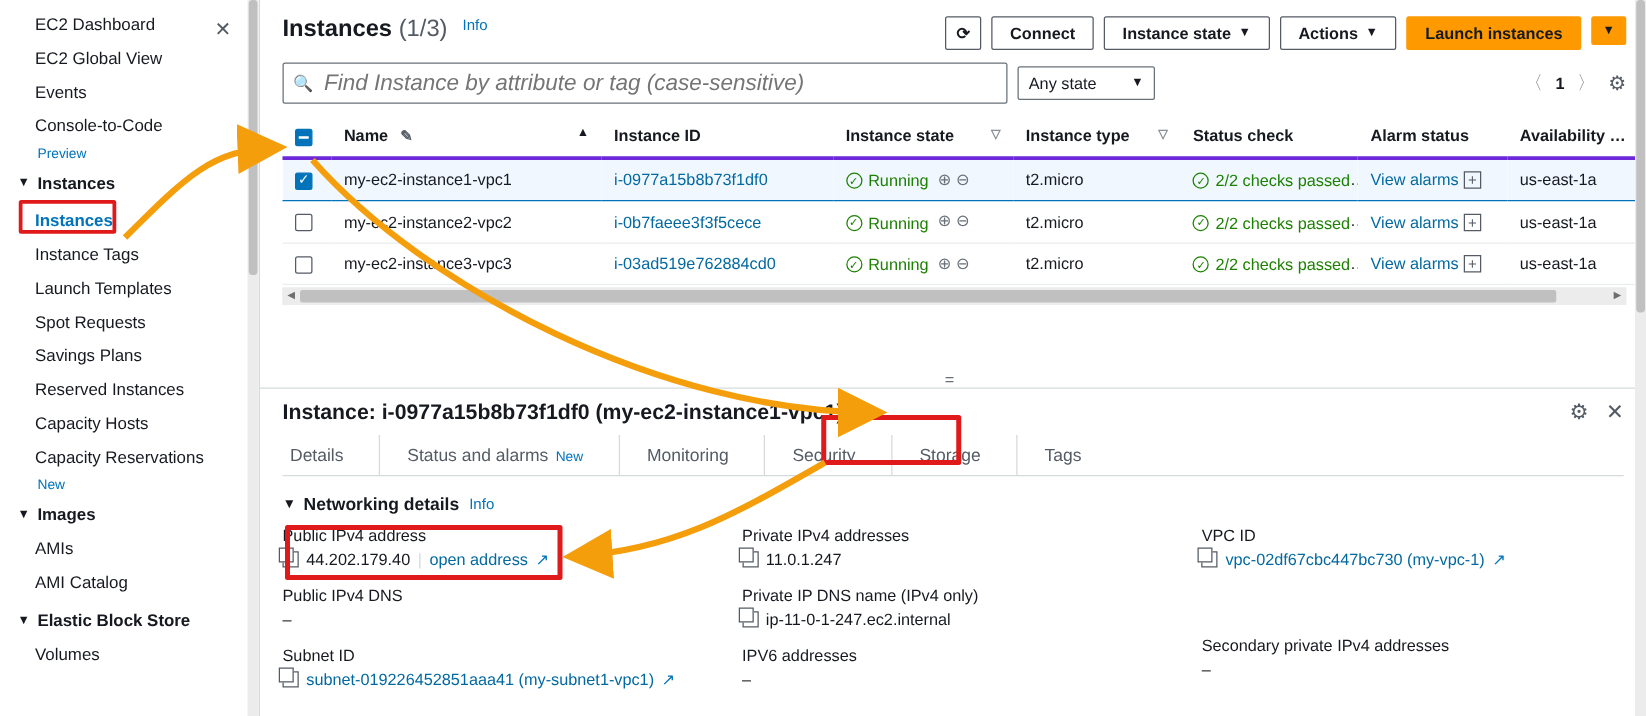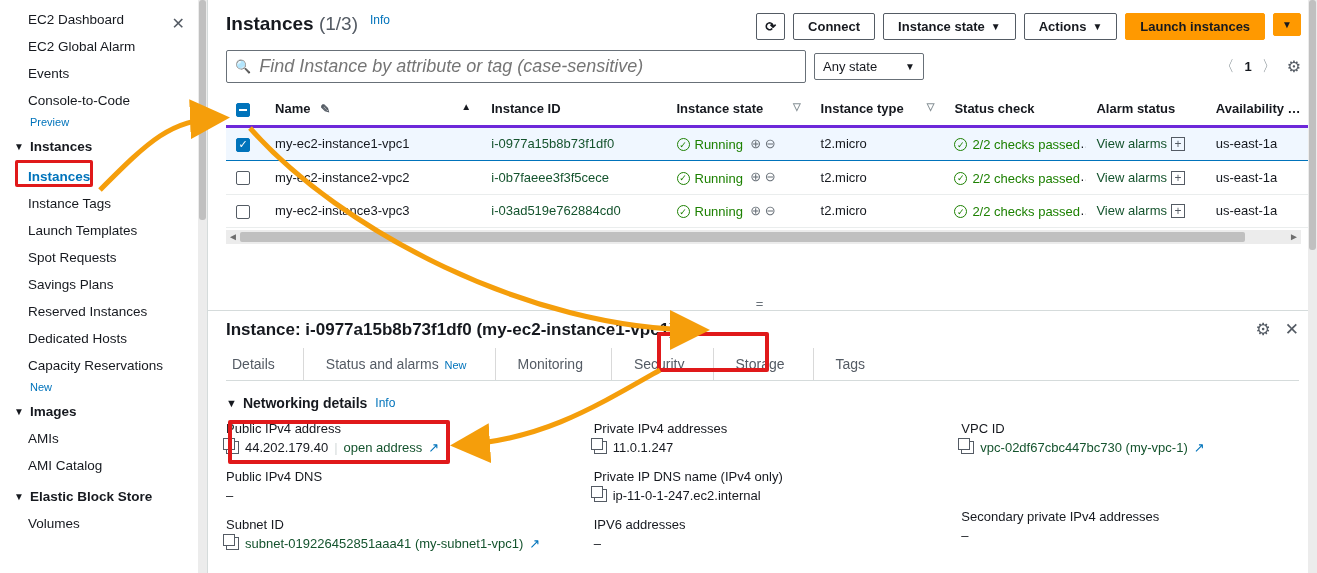--- a/index.html
+++ b/index.html
@@ -6,21 +6,21 @@
   body {
     font-family: "Amazon Ember", "Helvetica Neue", Arial, sans-serif;
     font-size: 13px;
     color: #16191f;
     background: #fff;
     width: 1317px;
     height: 573px;
     overflow: hidden;
     position: relative;
   }
-  .link { color: #14532d; cursor: pointer; }
+  .link { color: #0369a1; cursor: pointer; }
   .app { display: flex; height: 100%; }
 
   
   .sidebar {
     width: 208px;
     border-right: 1px solid #d5dbdb;
     padding: 6px 0 10px 0;
     overflow-y: auto;
     flex-shrink: 0;
     position: relative;
@@ -233,21 +233,21 @@
 
   <div class="sidebar">
     <div class="scroll-shadow"></div>
     <div class="scroll-thumb"></div>
     <div class="sidebar-scroll">
       <span class="close-x">✕</span>
       <div class="item top">
           <span>EC2 Dashboard</span>
         </div>
       <div class="item top">
-          <span>EC2 Global Alarm</span>
+          <span>EC2 Global View</span>
         </div>
       <div class="item top">
           <span>Events</span>
         </div>
       <div class="item top">
           <span>Console-to-Code</span>
         </div>
       <div class="indent-block"><span class="badge-preview">Preview</span></div>
 
       <div class="section">
@@ -269,21 +269,21 @@
       <div class="item sub">
           <span>Spot Requests</span>
         </div>
       <div class="item sub">
           <span>Savings Plans</span>
         </div>
       <div class="item sub">
           <span>Reserved Instances</span>
         </div>
       <div class="item sub">
-          <span>Dedicated Hosts</span>
+          <span>Capacity Hosts</span>
         </div>
       <div class="item sub">
           <span>Capacity Reservations</span>
         </div>
       <div class="indent-block"><span class="badge-new">New</span></div>
 
       <div class="section">
           <span class="caret">▼</span>
           <span>Images</span>
         </div>

